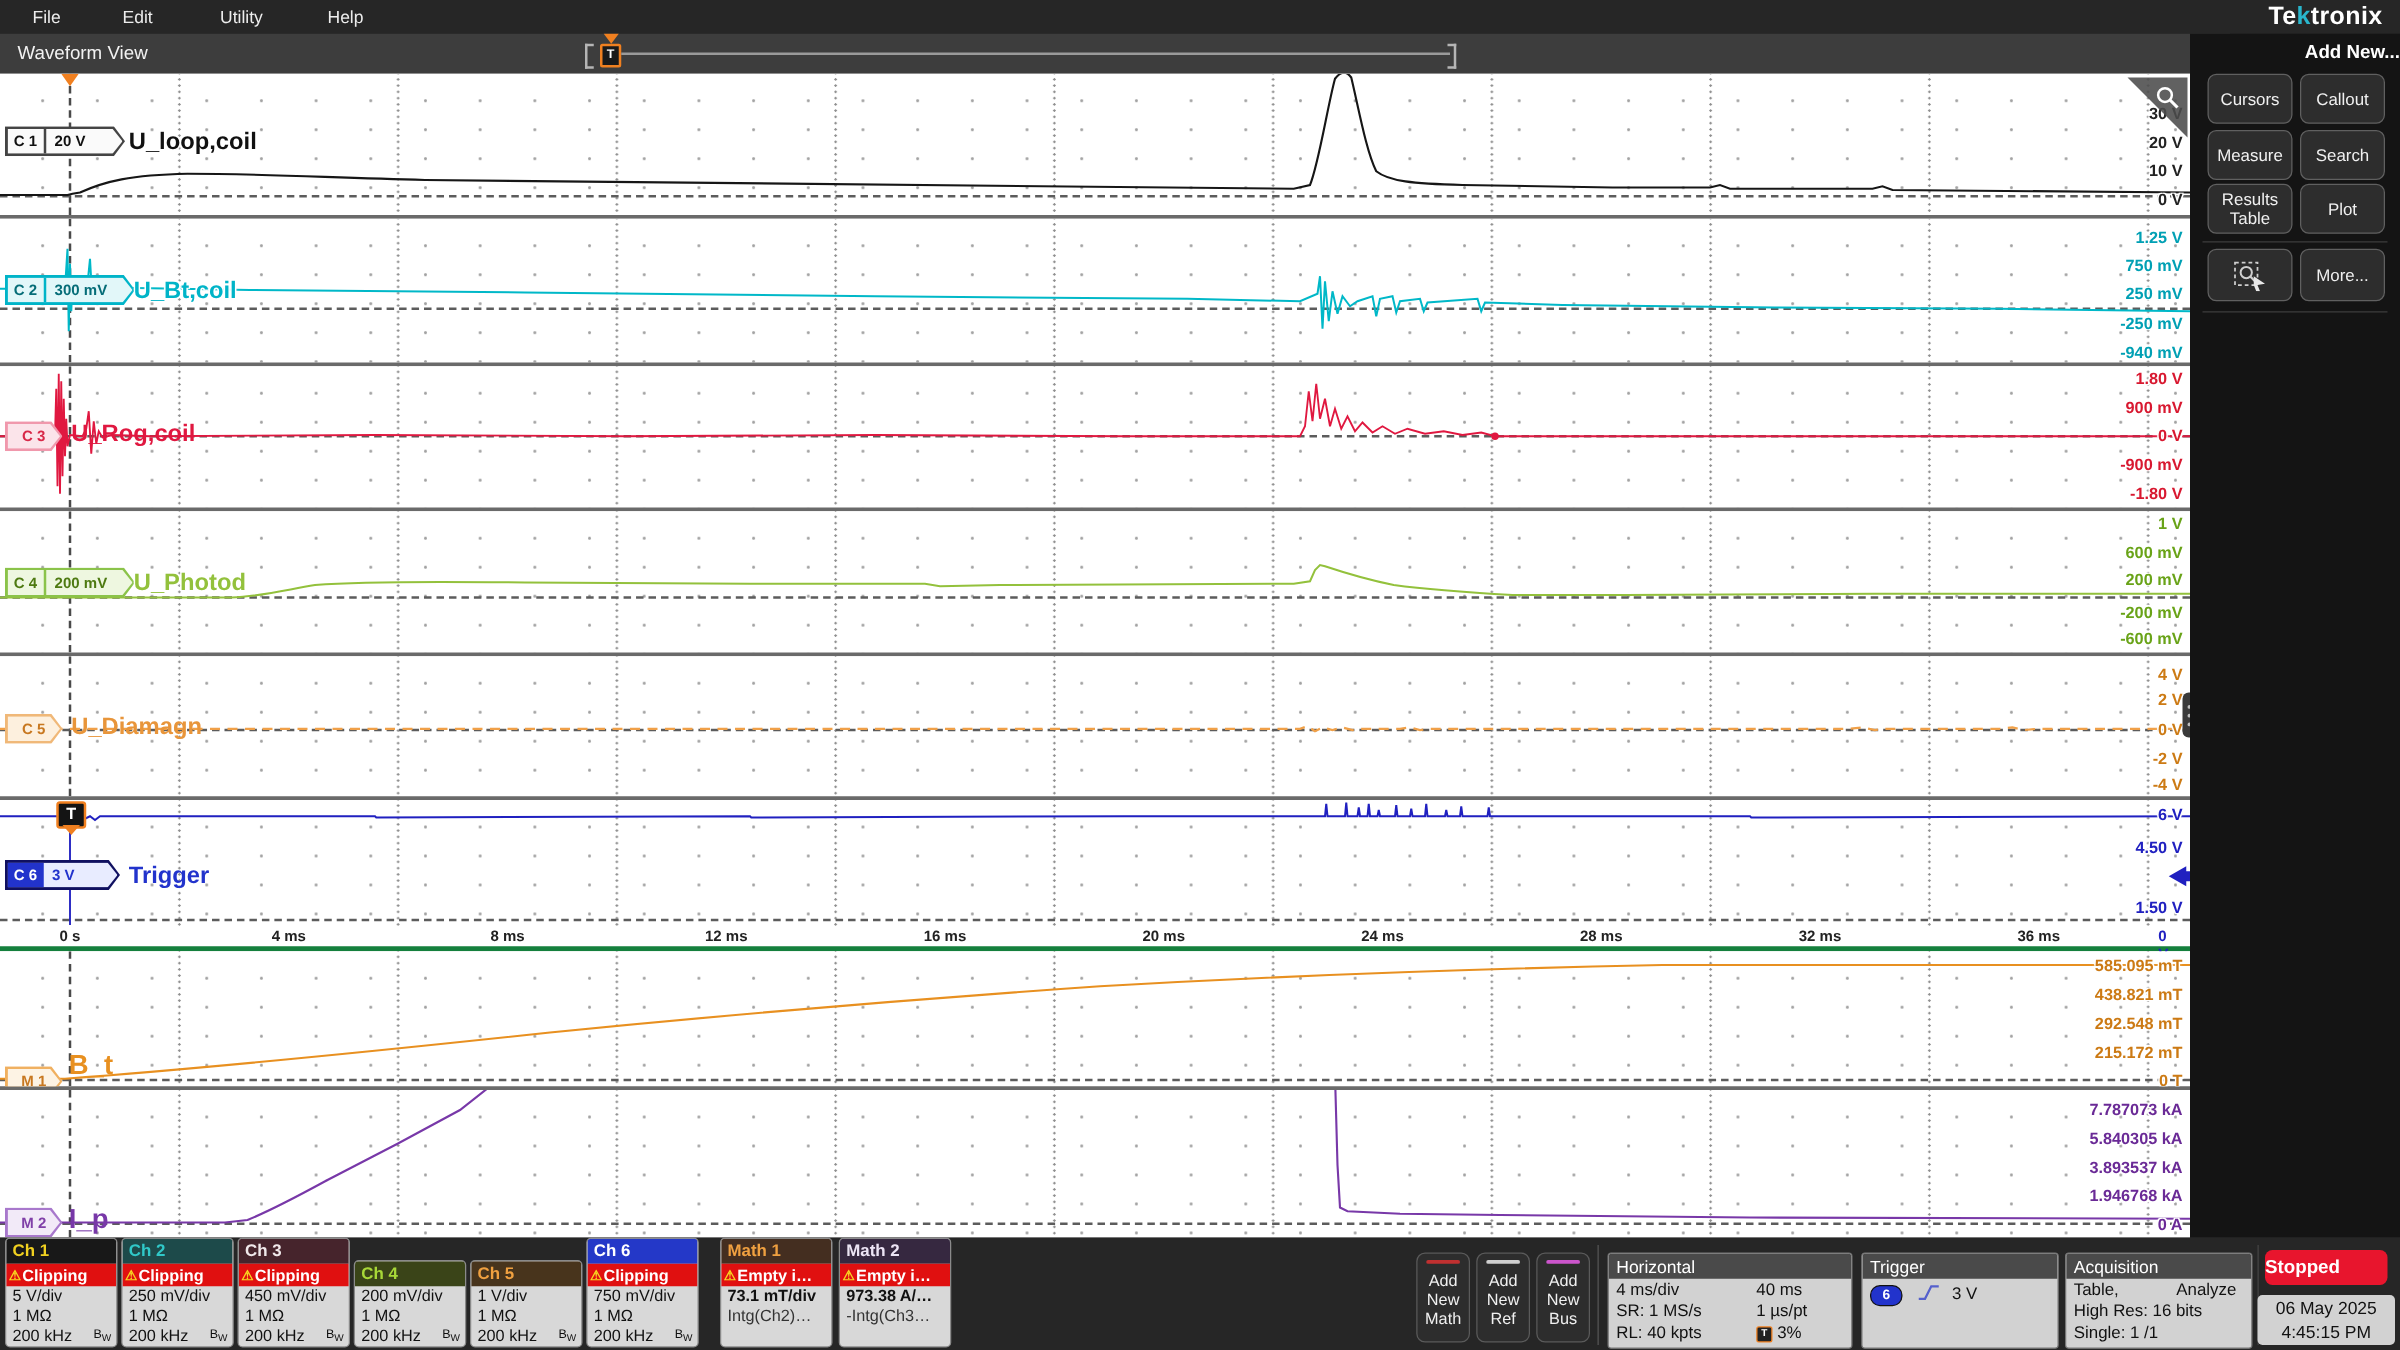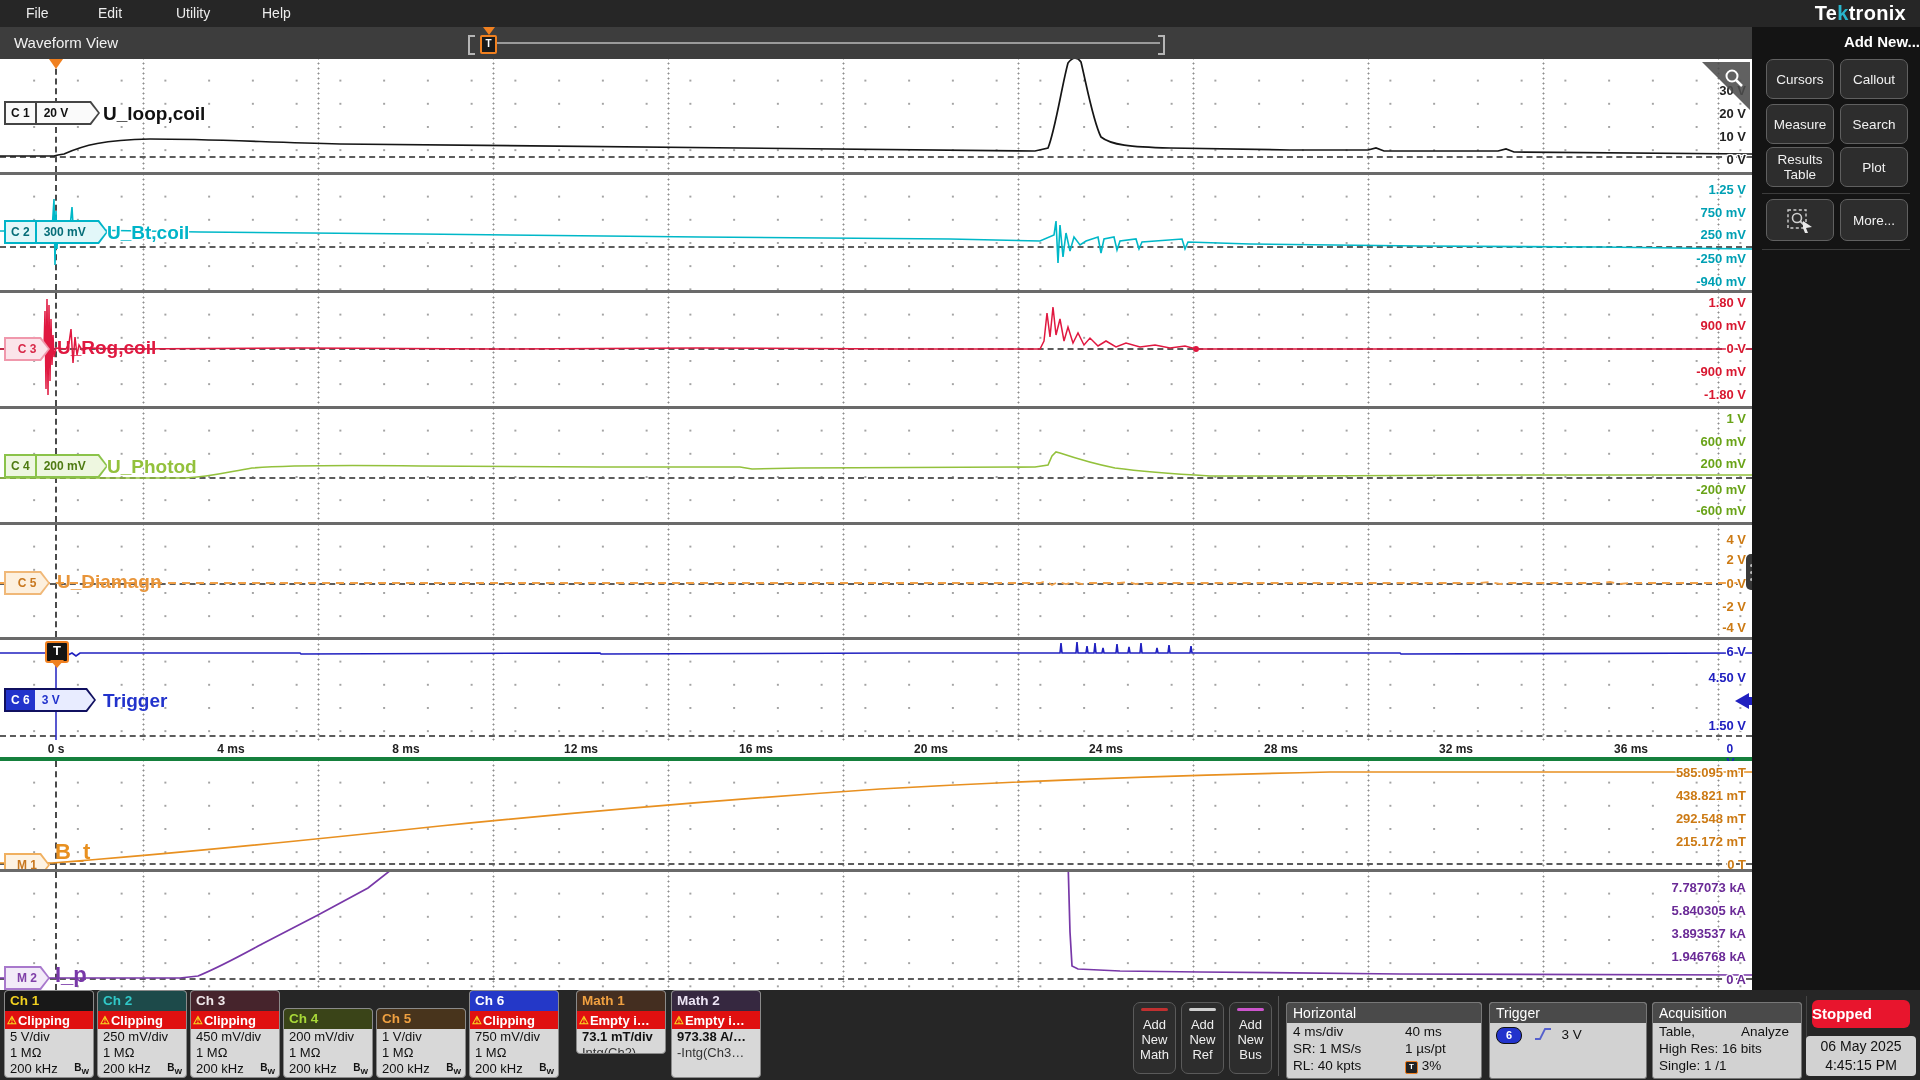--- a/index.html
+++ b/index.html
@@ -50,21 +50,21 @@
   .sbtn{position:absolute;background:#2d2d2d;border:1px solid #606060;border-radius:7px;color:#f0f0f0;font-size:13.5px;display:flex;align-items:center;justify-content:center;text-align:center;line-height:15px;cursor:pointer;}
   .spdiv{position:absolute;left:10px;width:148px;height:0;border-top:1px solid #3c3c3c;}
   
   .bottombar{position:absolute;left:0;top:990px;width:1920px;height:90px;background:#262626;}
   .bbadge{position:absolute;width:90px;border-radius:4px;overflow:hidden;border:1px solid #8a8a8a;background:#d8d8d8;box-sizing:border-box;cursor:pointer;}
   .bhead{height:20px;font-size:13.5px;font-weight:bold;padding:2px 0 0 5px;box-sizing:border-box;}
   .bwarn{height:18px;background:#e01010;color:#fff;font-size:13px;font-weight:bold;display:flex;align-items:center;padding-left:2px;gap:1px;}
   .bwarn .w{color:#f8d820;font-size:11px;}
   .brow{font-size:13px;color:#111;padding-left:5px;height:16px;line-height:16px;position:relative;}
   .brow.bold{font-weight:bold;}
-  .bwb{position:absolute;right:4px;top:-1px;font-size:10px;font-weight:bold;color:#111;}
+  .bwb{position:absolute;right:4px;top:-1px;font-size:10px;font-weight:normal;color:#111;}
   .bwb .sub{font-size:8px;vertical-align:sub;}
   .addbtn{position:absolute;width:43px;height:72px;background:#2d2d2d;border:1px solid #5a5a5a;border-radius:7px;color:#f0f0f0;font-size:13px;text-align:center;padding-top:14px;box-sizing:border-box;line-height:15px;cursor:pointer;}
   .addbtn::before{content:"";position:absolute;top:5px;left:7px;right:7px;height:3px;border-radius:2px;background:var(--c);}
   .panel{position:absolute;border:1px solid #777;border-radius:3px;overflow:hidden;background:#d2d2d2;cursor:pointer;}
   .phead{height:20px;background:#4a4a4a;color:#fff;font-size:14px;padding:2px 0 0 6px;box-sizing:border-box;}
   .prow{position:relative;font-size:13.5px;color:#111;height:17px;line-height:17px;padding-left:6px;}
   .pr{position:absolute;top:0;}
   .pill{display:inline-block;min-width:24px;height:15px;background:#2233cc;border:1px solid #111;border-radius:8px;color:#fff;font-size:11px;font-weight:bold;text-align:center;line-height:14px;}
   .tico{display:inline-block;width:11px;height:11px;background:#222;border:1px solid #f08020;color:#fff;font-size:8px;font-weight:bold;text-align:center;line-height:10px;vertical-align:1px;border-radius:2px;}
   .stopped{position:absolute;left:1812px;top:10px;width:98px;height:28px;background:#e8152d;border-radius:6px;color:#fff;font-weight:bold;font-size:15px;text-align:left;line-height:28px;cursor:pointer;}
@@ -352,21 +352,21 @@
       <div class="bhead" style="background:#2438c8;color:#fff">Ch 6</div>
       <div class="bwarn">
           <span class="w">⚠</span>
           <span>Clipping</span>
         </div>
       <div class="brow">750 mV/div</div>
       <div class="brow">1 MΩ</div>
       <div class="brow"><span>200 kHz</span><span class="bwb"><span>B</span><span class="sub">W</span></span></div>
     </div>
 
-    <div class="bbadge" style="left:576px;top:0;height:64px">
+    <div class="bbadge" style="left:576px;top:0;height:88px">
       <div class="bhead" style="background:#442e20;color:#f0a040">Math 1</div>
       <div class="bwarn">
           <span class="w">⚠</span>
           <span>Empty i…</span>
         </div>
       <div class="brow bold">73.1 mT/div</div>
       <div class="brow" style="color:#333">Intg(Ch2)…</div>
     </div>
 
     <div class="bbadge" style="left:671px;top:0;height:88px">

